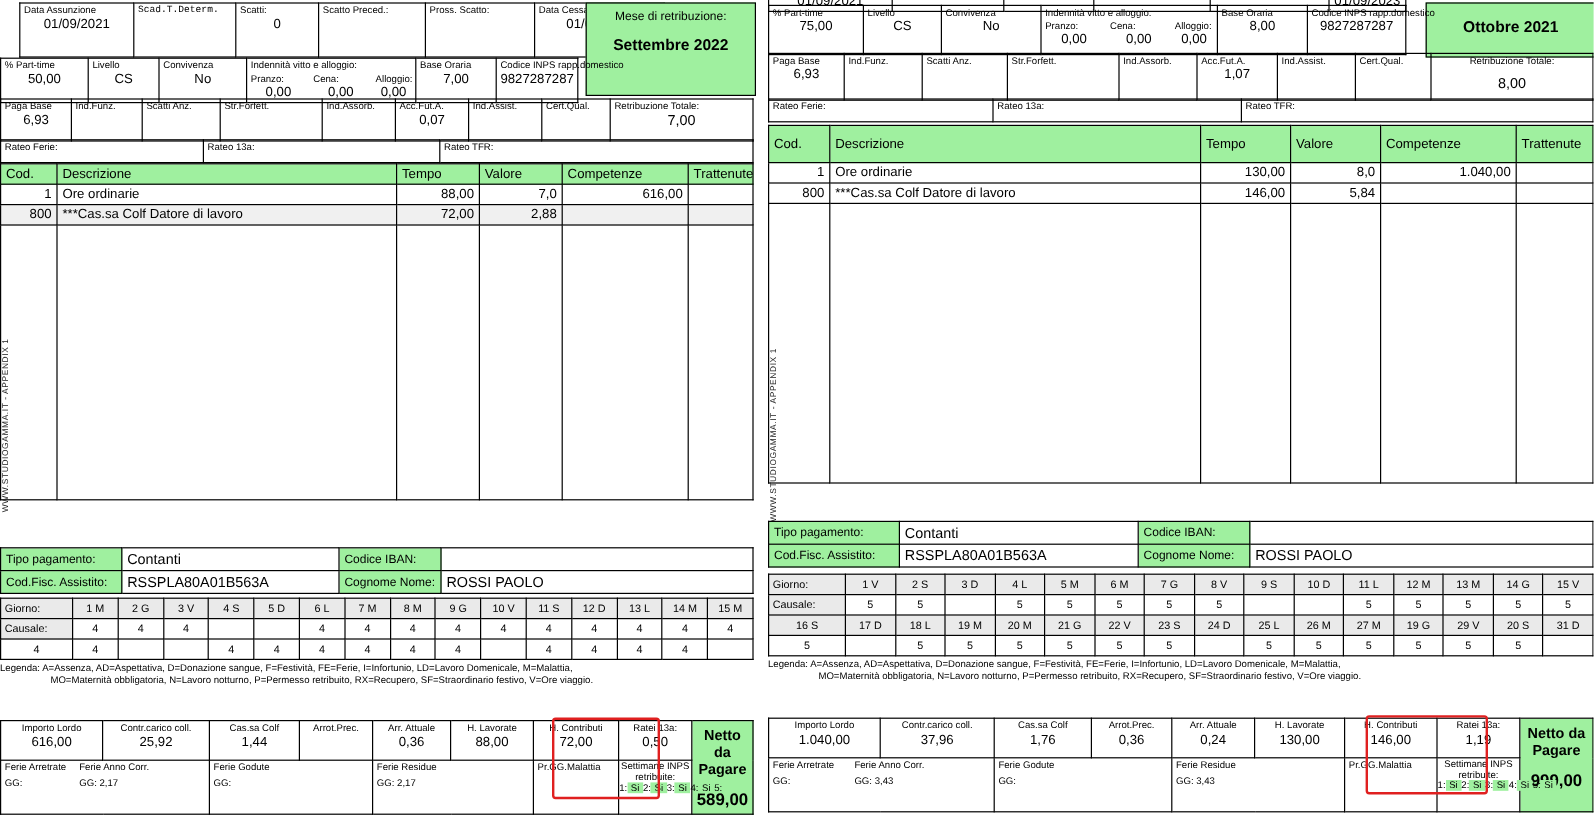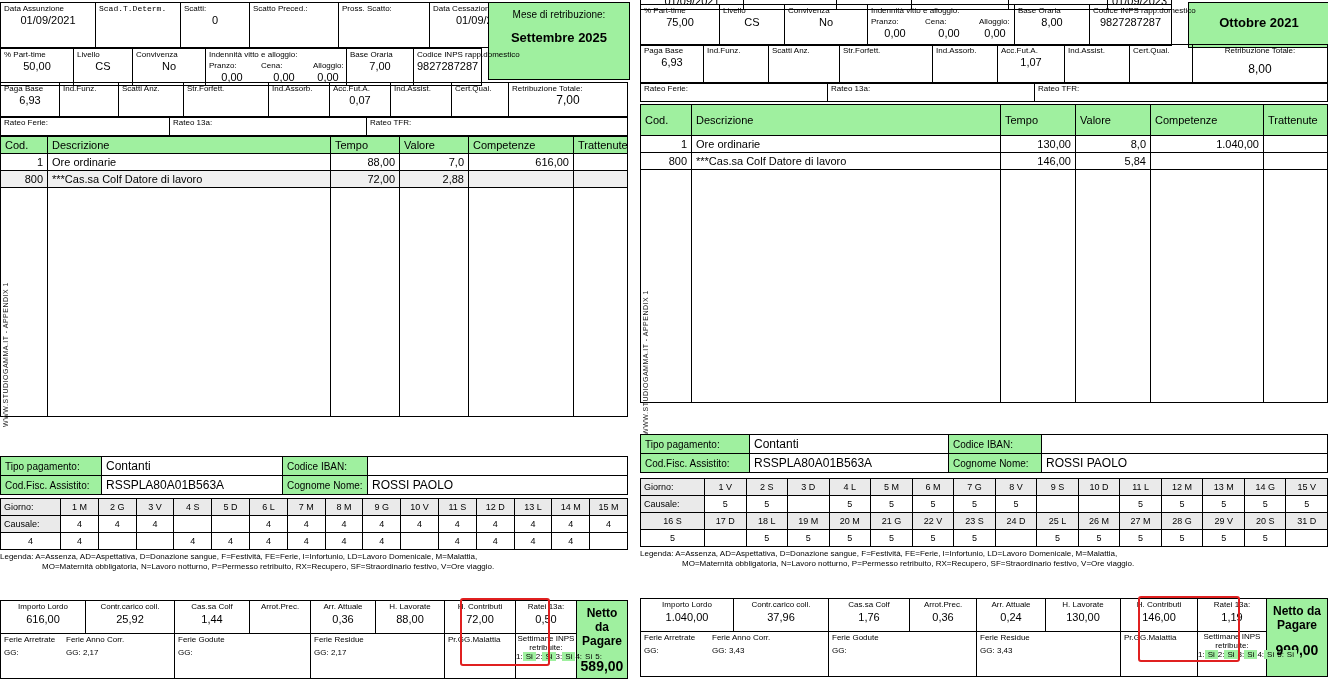--- a/index.html
+++ b/index.html
@@ -63,21 +63,21 @@
   .sett{font-size:8px;}
   .sigrn{background:#9ff09f;display:inline-block;padding:0 3px;}
 </style>
 </head>
 <body>
 
 <div class="page">
 
   <div class="panel left">
 
-    <div style="position:absolute;left:0;top:2px;width:538px;height:46px;">
+    <div style="position:absolute;left:16px;top:2px;width:538px;height:46px;">
       <table class="grid">
         <tbody>
             <tr>
           <td style="width:88px;height:42px;">
                 <span class="lbl">Data Assunzione</span>
                 <span class="val">01/09/2021</span>
               </td>
           <td style="width:78px;font-family:Liberation Mono, monospace;">
                 <span class="lbl">Scad.T.Determ.</span>
                 <span class="val"></span>
@@ -98,21 +98,21 @@
                 <span class="lbl">Data Cessazione</span>
                 <span class="val">01/09/2023</span>
               </td>
         </tr>
       </tbody>
         </table>
     </div>
 
     <div class="mese" style="position:absolute;left:488px;top:2px;width:140px;height:76px;">
       <div class="t">Mese di retribuzione:</div>
-      <div class="m">Settembre 2025</div>
+      <div class="m">Settembre 2022</div>
     </div>
 
     <div style="position:absolute;left:0;top:48px;width:482px;">
       <table class="grid">
         <tbody>
             <tr>
           <td style="width:66px;height:32px;">
                 <span class="lbl">% Part-time</span>
                 <span class="val">50,00</span>
               </td>
@@ -672,21 +672,21 @@
           <td class="hd">18 L</td>
           <td class="hd">19 M</td>
           <td class="hd">20 M</td>
           <td class="hd">21 G</td>
           <td class="hd">22 V</td>
           <td class="hd">23 S</td>
           <td class="hd">24 D</td>
           <td class="hd">25 L</td>
           <td class="hd">26 M</td>
           <td class="hd">27 M</td>
-          <td class="hd">28 G</td>
+          <td class="hd">19 G</td>
           <td class="hd">29 V</td>
           <td class="hd">20 S</td>
           <td class="hd">31 D</td>
         </tr>
         <tr>
           <td>5</td>
           <td></td>
           <td>5</td>
           <td>5</td>
           <td>5</td>

